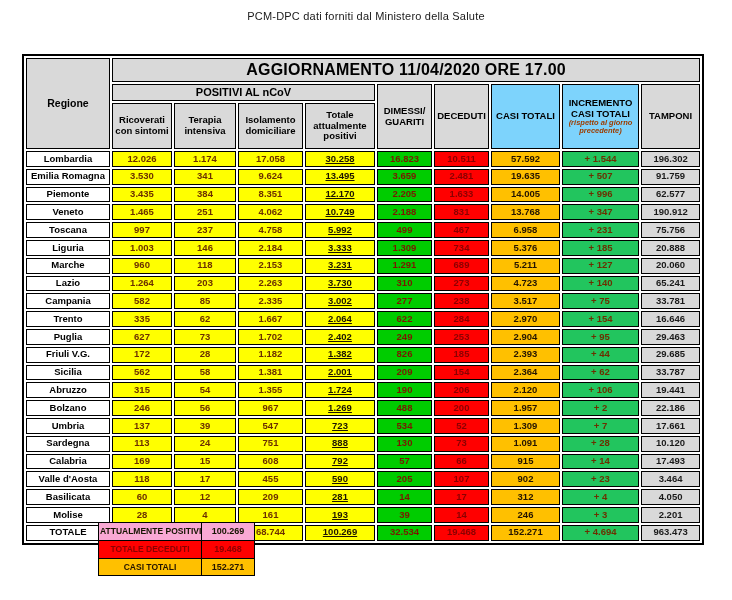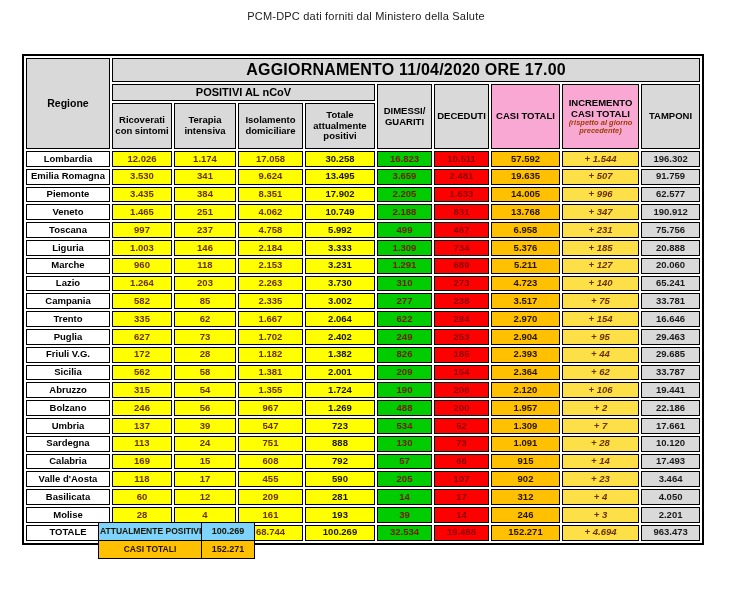--- a/index.html
+++ b/index.html
@@ -20,47 +20,47 @@
   }
   table.main td{
     border:1px solid #000;text-align:center;vertical-align:middle;
     overflow:hidden;padding:0 1px;line-height:1.12;
   }
   .hdr{background:#d9d9d9;font-weight:bold;color:#000;}
   .banner{font-size:16px;height:22px;letter-spacing:.2px;margin-top:19px;}
   .group{font-size:11px;height:15px;}
   .sub{font-size:9.5px;height:44px;}
   .regione-hdr{font-size:10.5px;}
-  .hdr-orange{background:#f9a8d4;}
+  .hdr-orange{background:#7dd3fc;}
   .incr-note{
     display:block;font-style:italic;font-weight:bold;font-size:7.5px;
     color:#9c3d00;margin-top:0;line-height:1.05;
   }
   #table-body td{height:13.8px;font-size:9.5px;font-weight:bold;white-space:nowrap;}
   .c-region{background:#ffffff;color:#000;font-size:10px;}
   .c-yellow{background:#ffff00;color:#6b3000;}
-  .c-totpos{background:#ffff00;color:#1c1400;}
+  .c-totpos{background:#ffff00;color:#1c1400;text-decoration:underline;}
   .c-green{background:#00cc00;color:#7a1800;}
   .c-red{background:#ff0000;color:#8b0000;}
   .c-orange{background:#ffc000;color:#241400;}
-  .c-incr{background:#fde047;color:#6b3000;font-style:italic;font-size:9px;}
+  .c-incr{background:#22c55e;color:#6b3000;font-size:9px;}
   .c-gray{background:#d9d9d9;color:#1a1a1a;}
   .totale-row td{font-size:9.8px;}
   
   table.summary{
     position:absolute;left:98px;top:522px;width:150px;
     border-collapse:collapse;table-layout:fixed;
   }
   table.summary td{
     border:1px solid #000;height:14.8px;text-align:center;
     font-weight:bold;vertical-align:middle;overflow:hidden;white-space:nowrap;
   }
   .s-label{width:100px;font-size:8.5px;}
   .s-value{width:50px;font-size:9px;}
-  .s-yellow td{background:#7dd3fc;color:#141400;}
+  .s-yellow td{background:#f9a8d4;color:#141400;}
   .s-green td{background:#00cc00;color:#7a1000;}
   .s-red td{background:#ff0000;color:#8b0000;}
   .s-orange td{background:#ffc000;color:#241400;}
 </style>
 </head>
 <body>
 
 <div class="page-title">PCM-DPC dati forniti dal Ministero della Salute</div>
 
 <table class="main">
@@ -122,21 +122,21 @@
         <td class="c-red">2.481</td>
         <td class="c-orange">19.635</td>
         <td class="c-incr">+ 507</td>
         <td class="c-gray">91.759</td>
       </tr>
       <tr>
         <td class="c-region">Piemonte</td>
         <td class="c-yellow">3.435</td>
         <td class="c-yellow">384</td>
         <td class="c-yellow">8.351</td>
-        <td class="c-totpos">17.902</td>
+        <td class="c-totpos">12.170</td>
         <td class="c-green">2.205</td>
         <td class="c-red">1.633</td>
         <td class="c-orange">14.005</td>
         <td class="c-incr">+ 996</td>
         <td class="c-gray">62.577</td>
       </tr>
       <tr>
         <td class="c-region">Veneto</td>
         <td class="c-yellow">1.465</td>
         <td class="c-yellow">251</td>
@@ -366,18 +366,22 @@
       </tr>
     </tbody>
 </table>
 
 <table class="summary">
   <tbody>
       <tr class="s-yellow">
     <td class="s-label">ATTUALMENTE POSITIVI</td>
     <td class="s-value">100.269</td>
   </tr>
+  <tr class="s-red">
+    <td class="s-label">TOTALE DECEDUTI</td>
+    <td class="s-value">19.468</td>
+  </tr>
   <tr class="s-orange">
     <td class="s-label">CASI TOTALI</td>
     <td class="s-value">152.271</td>
   </tr>
 </tbody>
   </table>
 
 </body></html>

